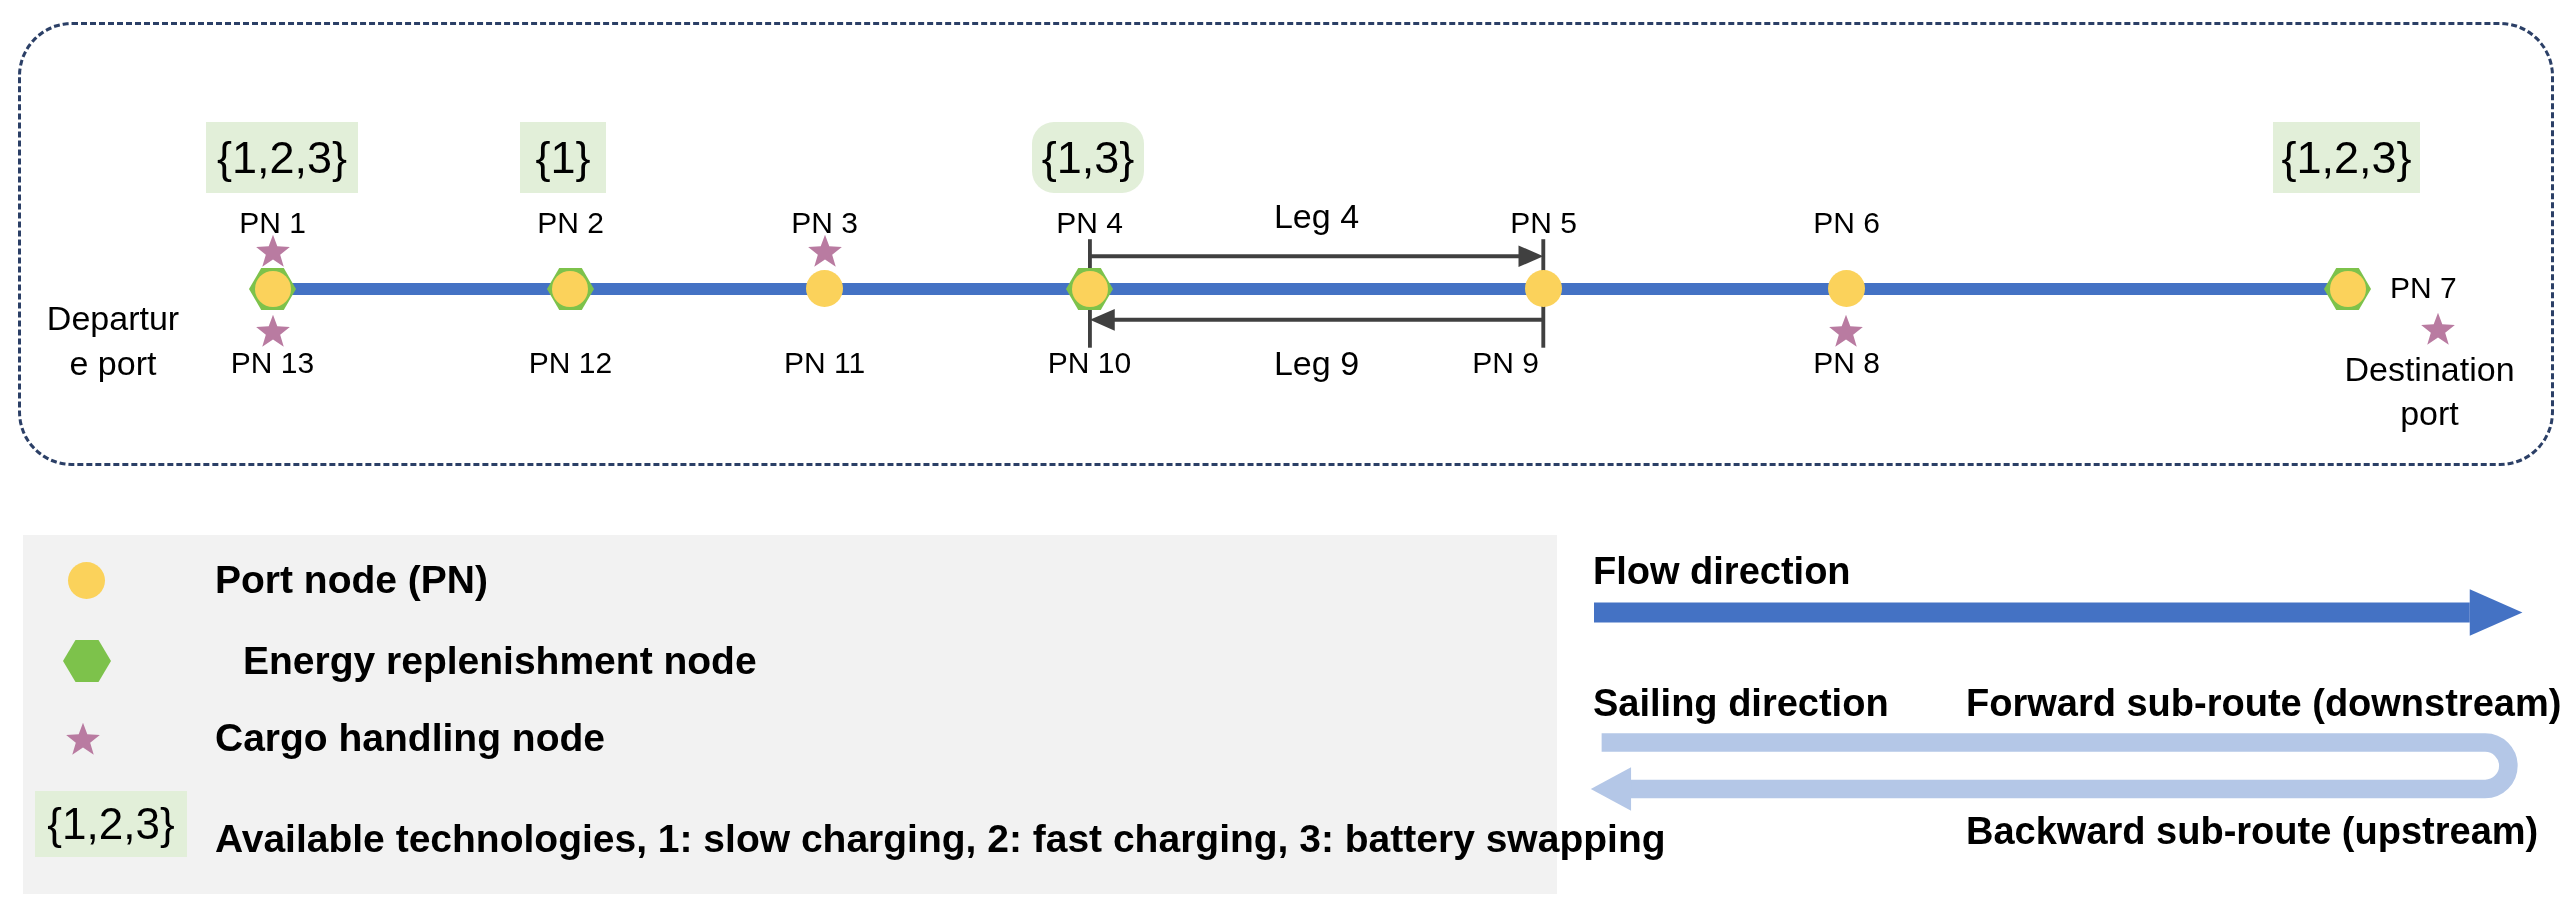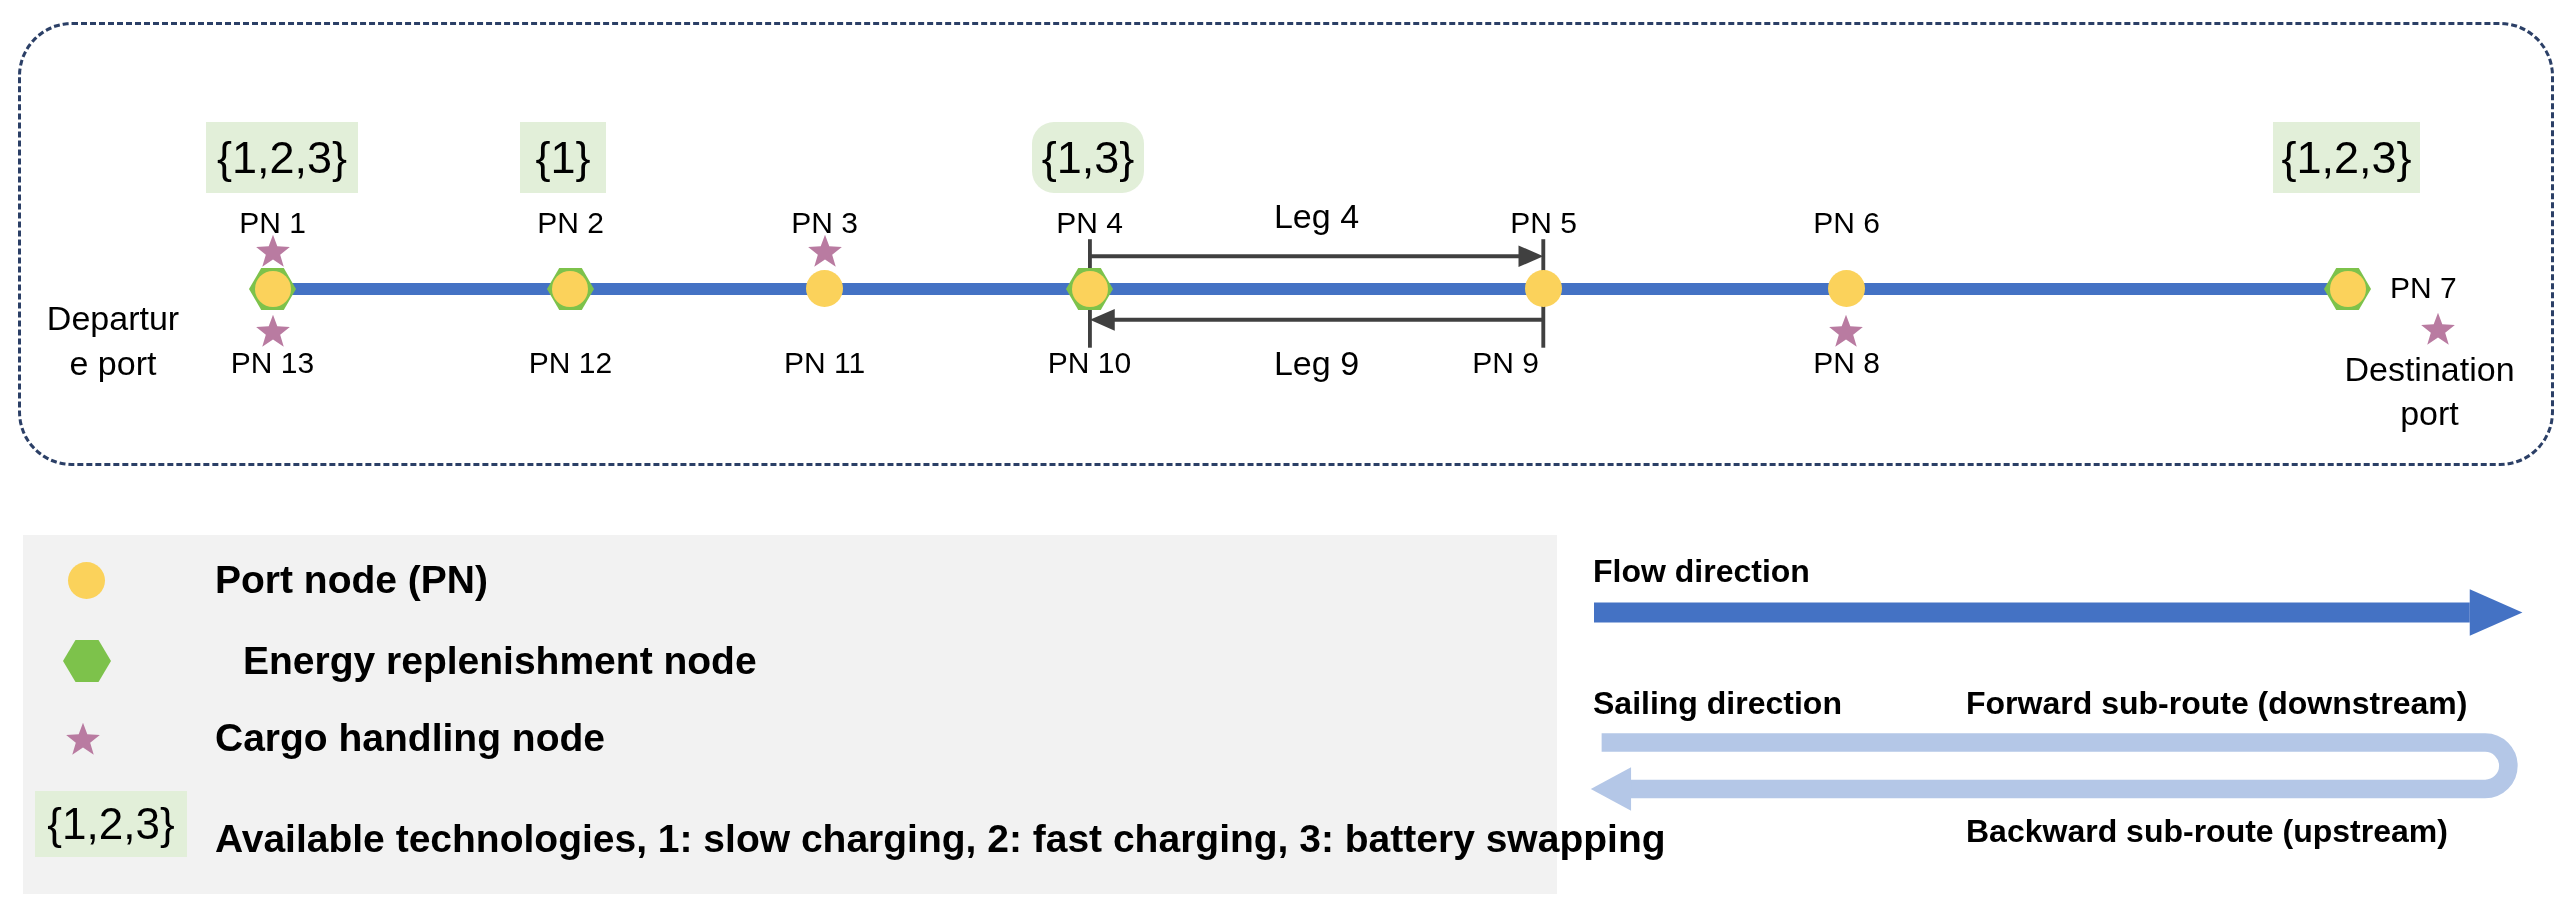--- a/index.html
+++ b/index.html
@@ -67,21 +67,21 @@
     left:68px;top:562px;width:37px;height:37px;border-radius:50%;
     background:var(--node-yellow);
   }
   .legend-techbox{
     left:35px;top:791px;width:152px;height:66px;
     background:var(--tech-box-green);
     text-align:center;font-size:44px;line-height:66px;
   }
   
   .flow-label{
-    font-size:32px;line-height:36px;font-weight:bold;white-space:nowrap;
+    font-size:38px;line-height:36px;font-weight:bold;white-space:nowrap;
   }
 </style>
 </head>
 <body>
 
 <div class="abs route-panel"></div>
 
 <div class="abs port-title" style="left:16px;top:251px;width:194px;margin-top:45px;">
   <span>Departur</span><br>
   <span>e port</span>

